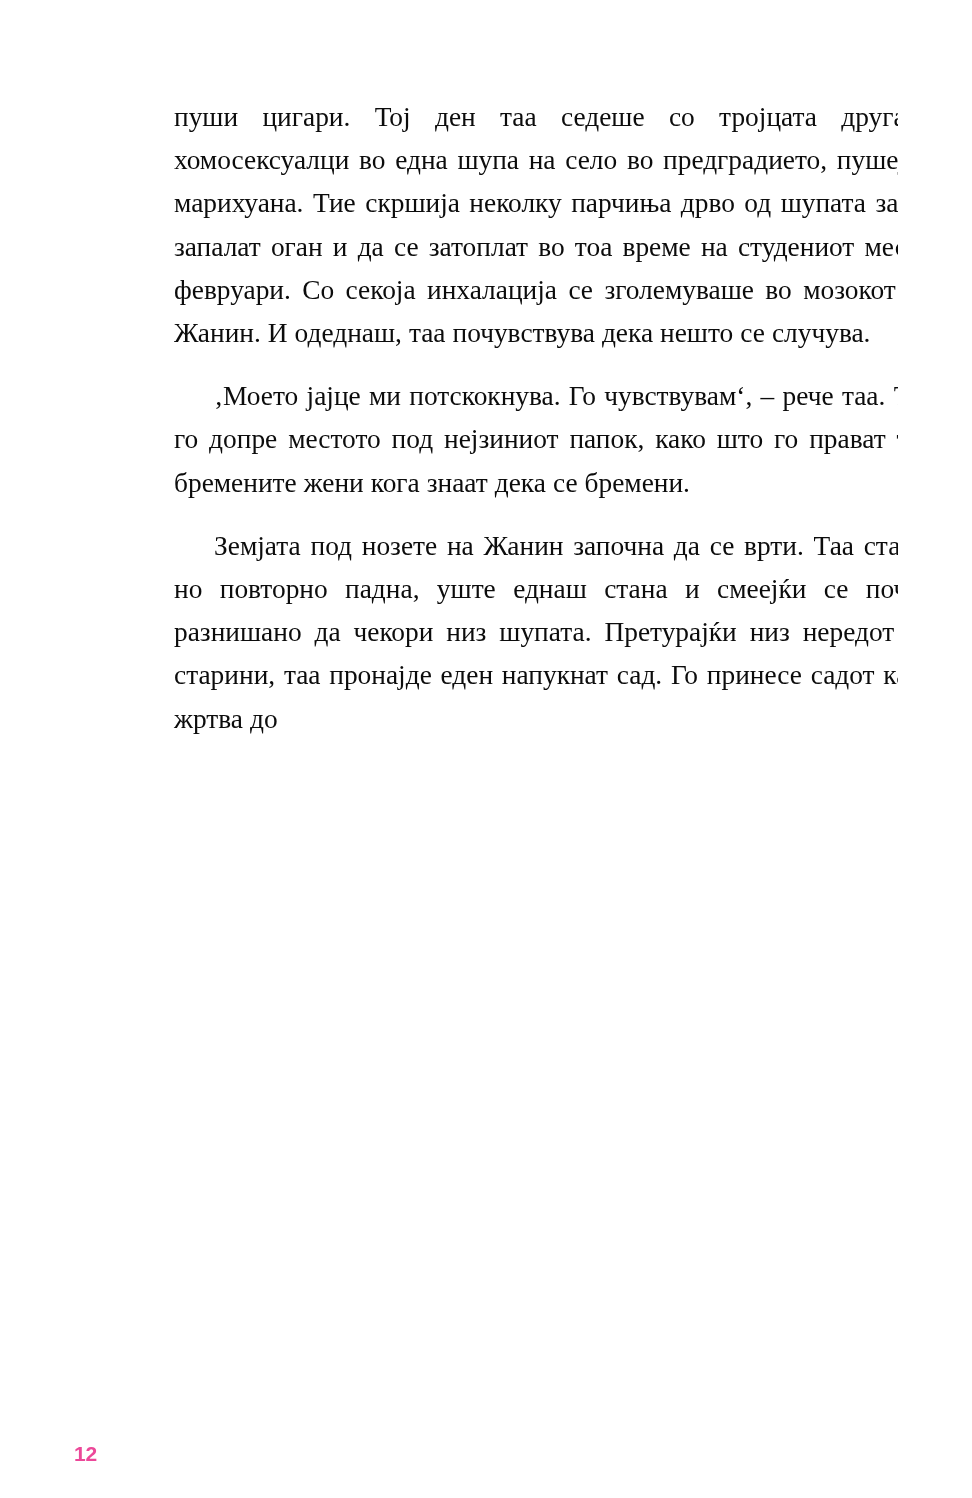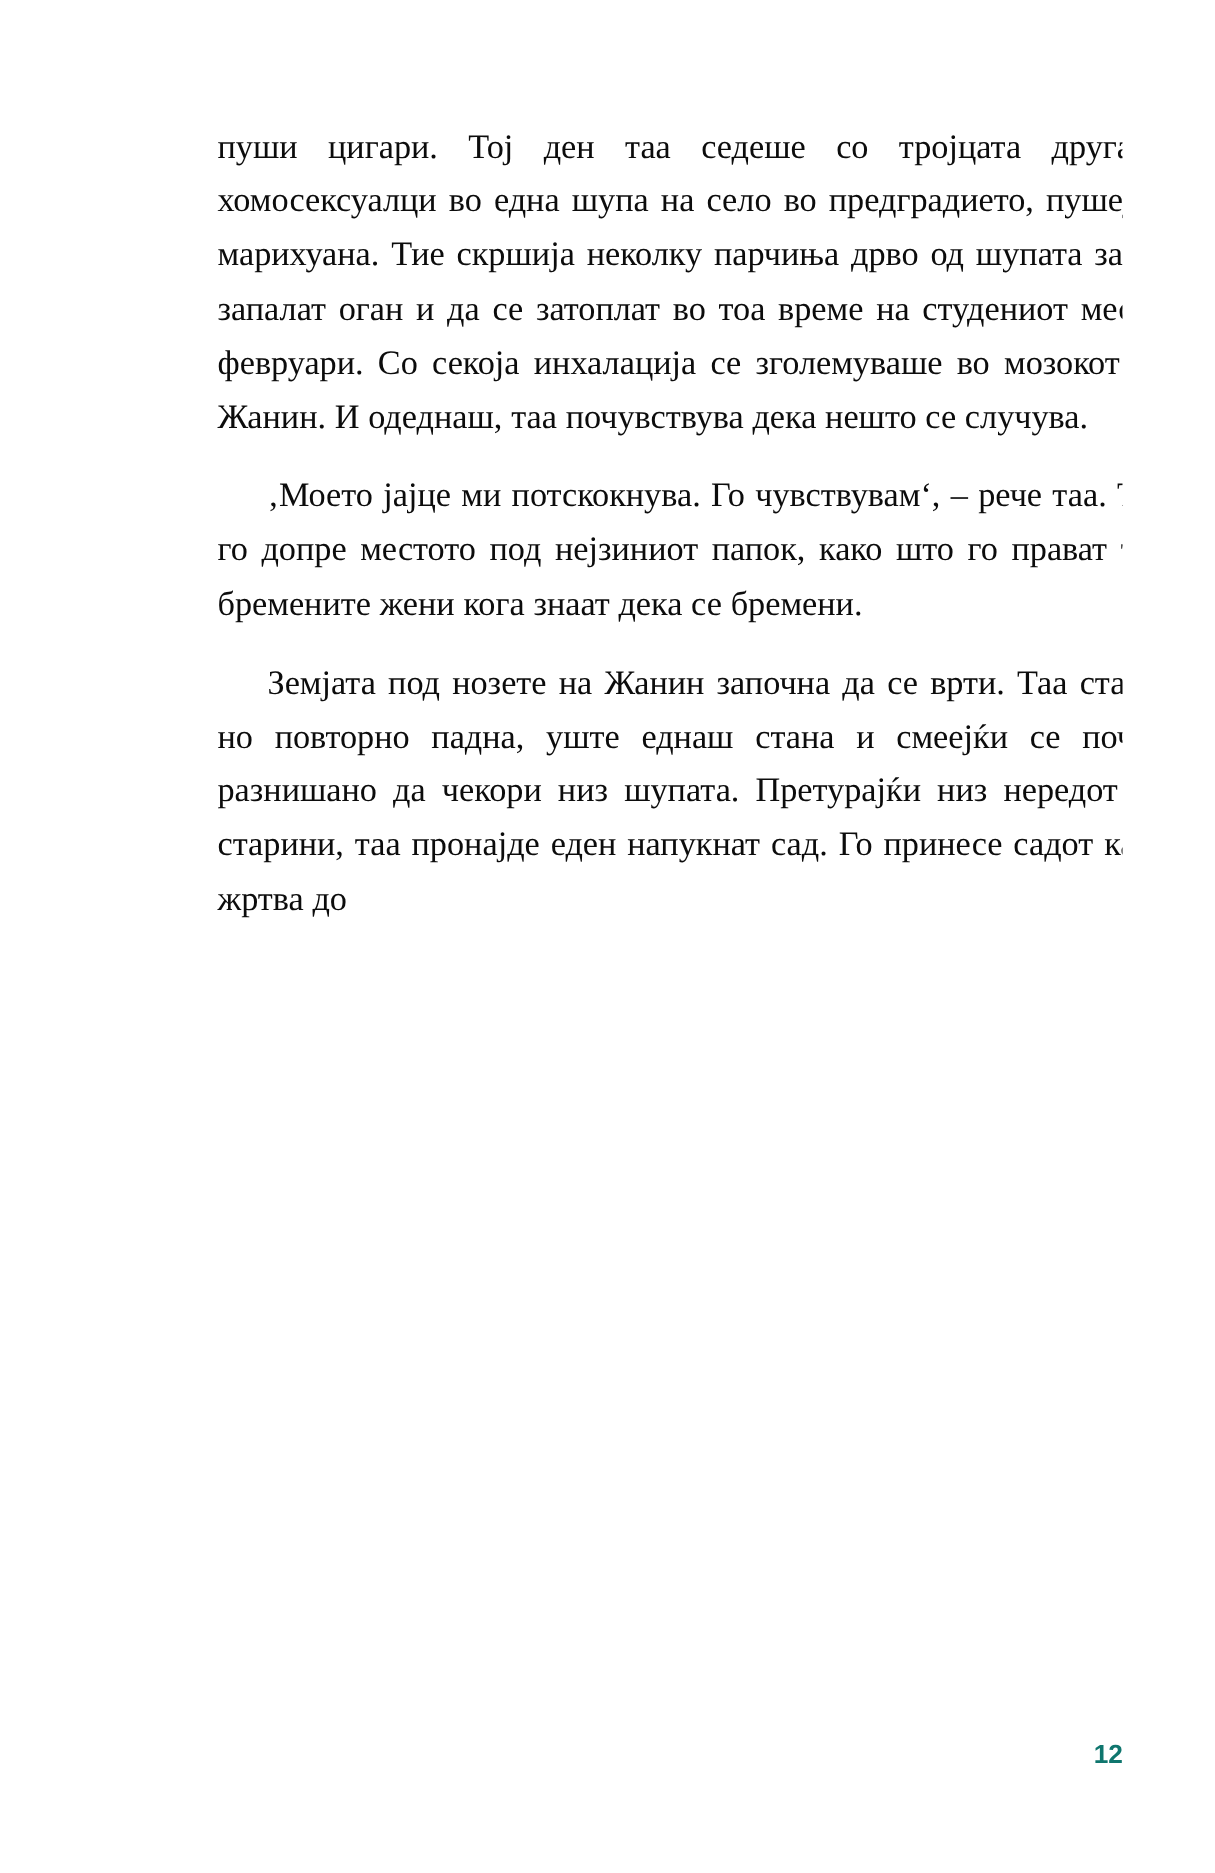--- a/index.html
+++ b/index.html
@@ -45,26 +45,26 @@
   }
 
   .para:last-child {
     margin-bottom: 16px;
   }
 
   .page-number {
     position: absolute;
     left: 0;
     right: 0;
-    top: 1392px;
-    text-align: right;
+    top: 1442px;
+    text-align: left;
     font-family: "Liberation Sans", "DejaVu Sans", sans-serif;
     font-size: 21px;
     font-weight: bold;
-    color: #0f766e;
+    color: #ec4899;
     letter-spacing: -0.2px;
   }
 </style>
 </head>
 <body>
 
 <div class="page">
 
   <div class="text-block">
     <p class="para no-indent">пуши цигари. Тој ден таа седеше со тројцата другари хомосексуалци во една шупа на село во предградието, пушејќи марихуана. Тие скршија неколку парчиња дрво од шупата за да запалат оган и да се затоплат во тоа време на студениот месец февруари. Со секоја инхалација се зголемуваше во мозокот на Жанин. И одеднаш, таа почувствува дека нешто се случува.</p>

